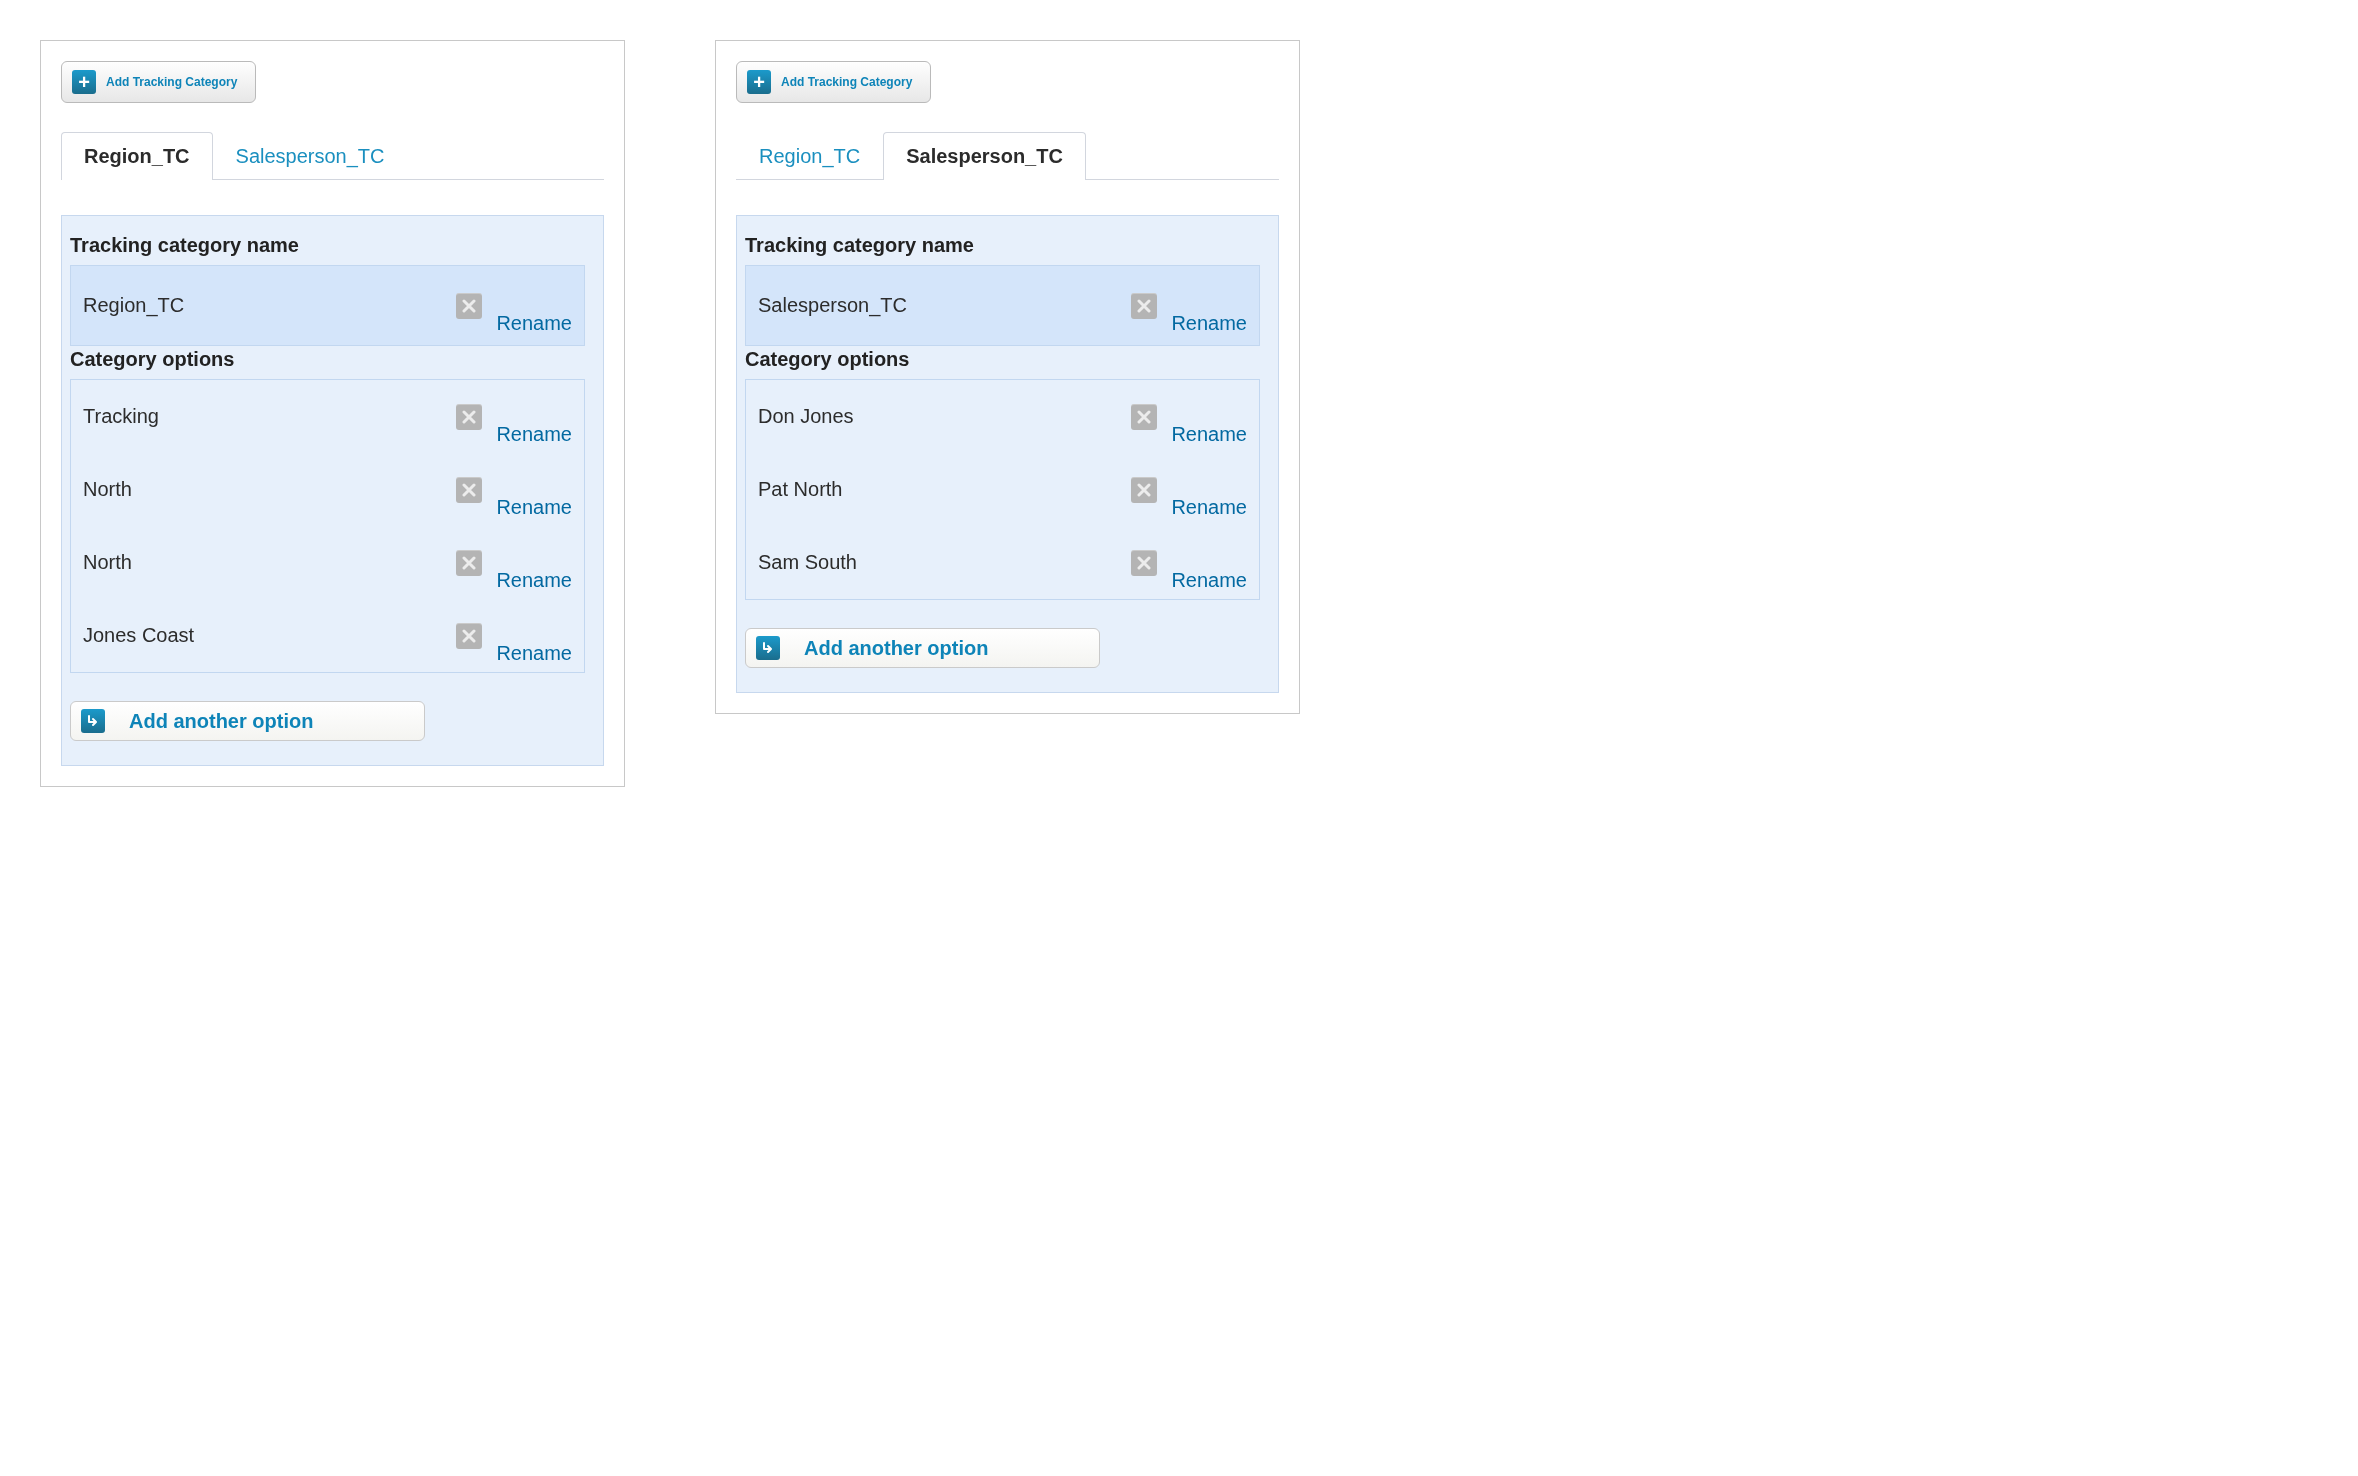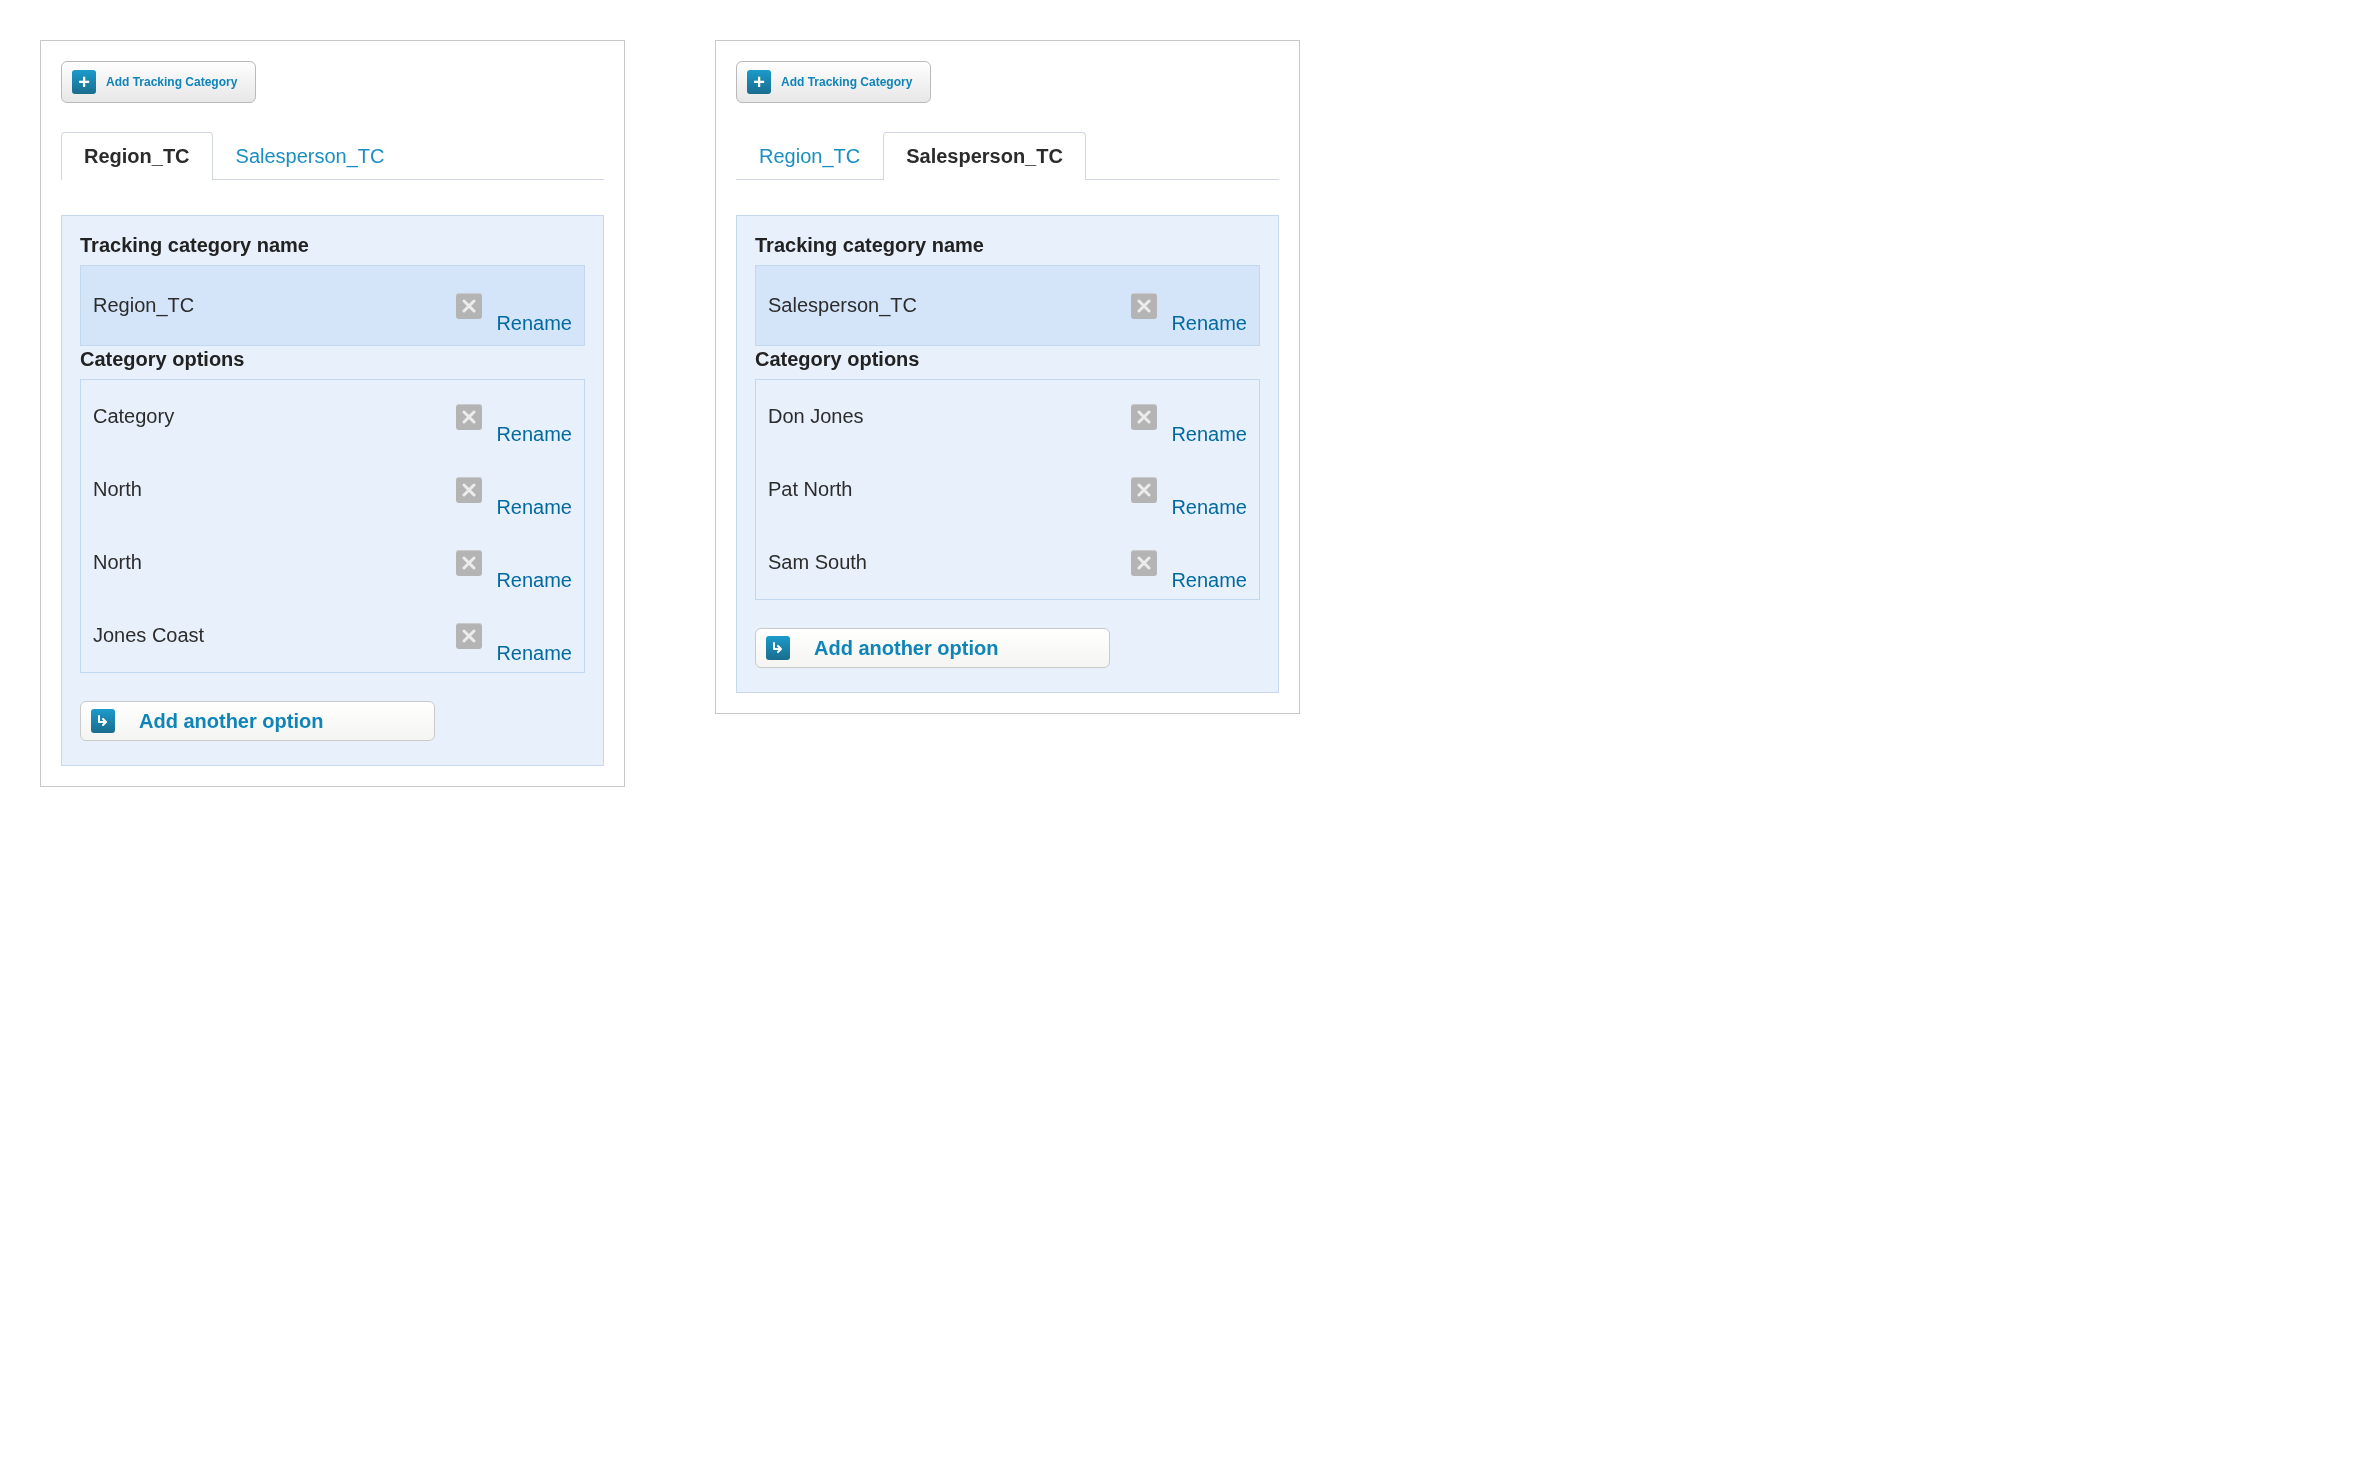--- a/index.html
+++ b/index.html
@@ -65,21 +65,21 @@
       color: #2b2b2b;
       font-weight: bold;
       border-color: #d2d6de;
       background: #fff;
       border-radius: 4px 4px 0 0;
     }
     .body {
       margin-top: 35px;
       background: #e7f0fb;
       border: 1px solid #c7d8ee;
-      padding: 18px 18px 24px 18px;
+      padding: 18px 18px 24px 8px;
     }
     .section-label {
       font-weight: bold;
       font-size: 20px;
       color: #222;
       margin-bottom: 8px;
       margin-top: 2px;
     }
     .section-label:first-of-type { margin-top: 0; }
     .name-row {
@@ -180,21 +180,21 @@
         <svg viewBox="0 0 14 14">
             <path d="M2 2 L12 12 M12 2 L2 12" stroke="#ececec" stroke-width="3" stroke-linecap="round"></path>
           </svg>
       </span>
       <span class="rename-link">Rename</span>
     </div>
 
     <div class="section-label">Category options</div>
     <div class="options-box">
       <div class="option-row">
-        <span class="opt-text">Category</span>
+        <span class="opt-text">Tracking</span>
         <span class="delete-btn">
             <svg viewBox="0 0 14 14">
               <path d="M2 2 L12 12 M12 2 L2 12" stroke="#ececec" stroke-width="3" stroke-linecap="round"></path>
             </svg>
           </span>
         <span class="rename-link">Rename</span>
       </div>
       <div class="option-row">
         <span class="opt-text">North</span>
         <span class="delete-btn">

